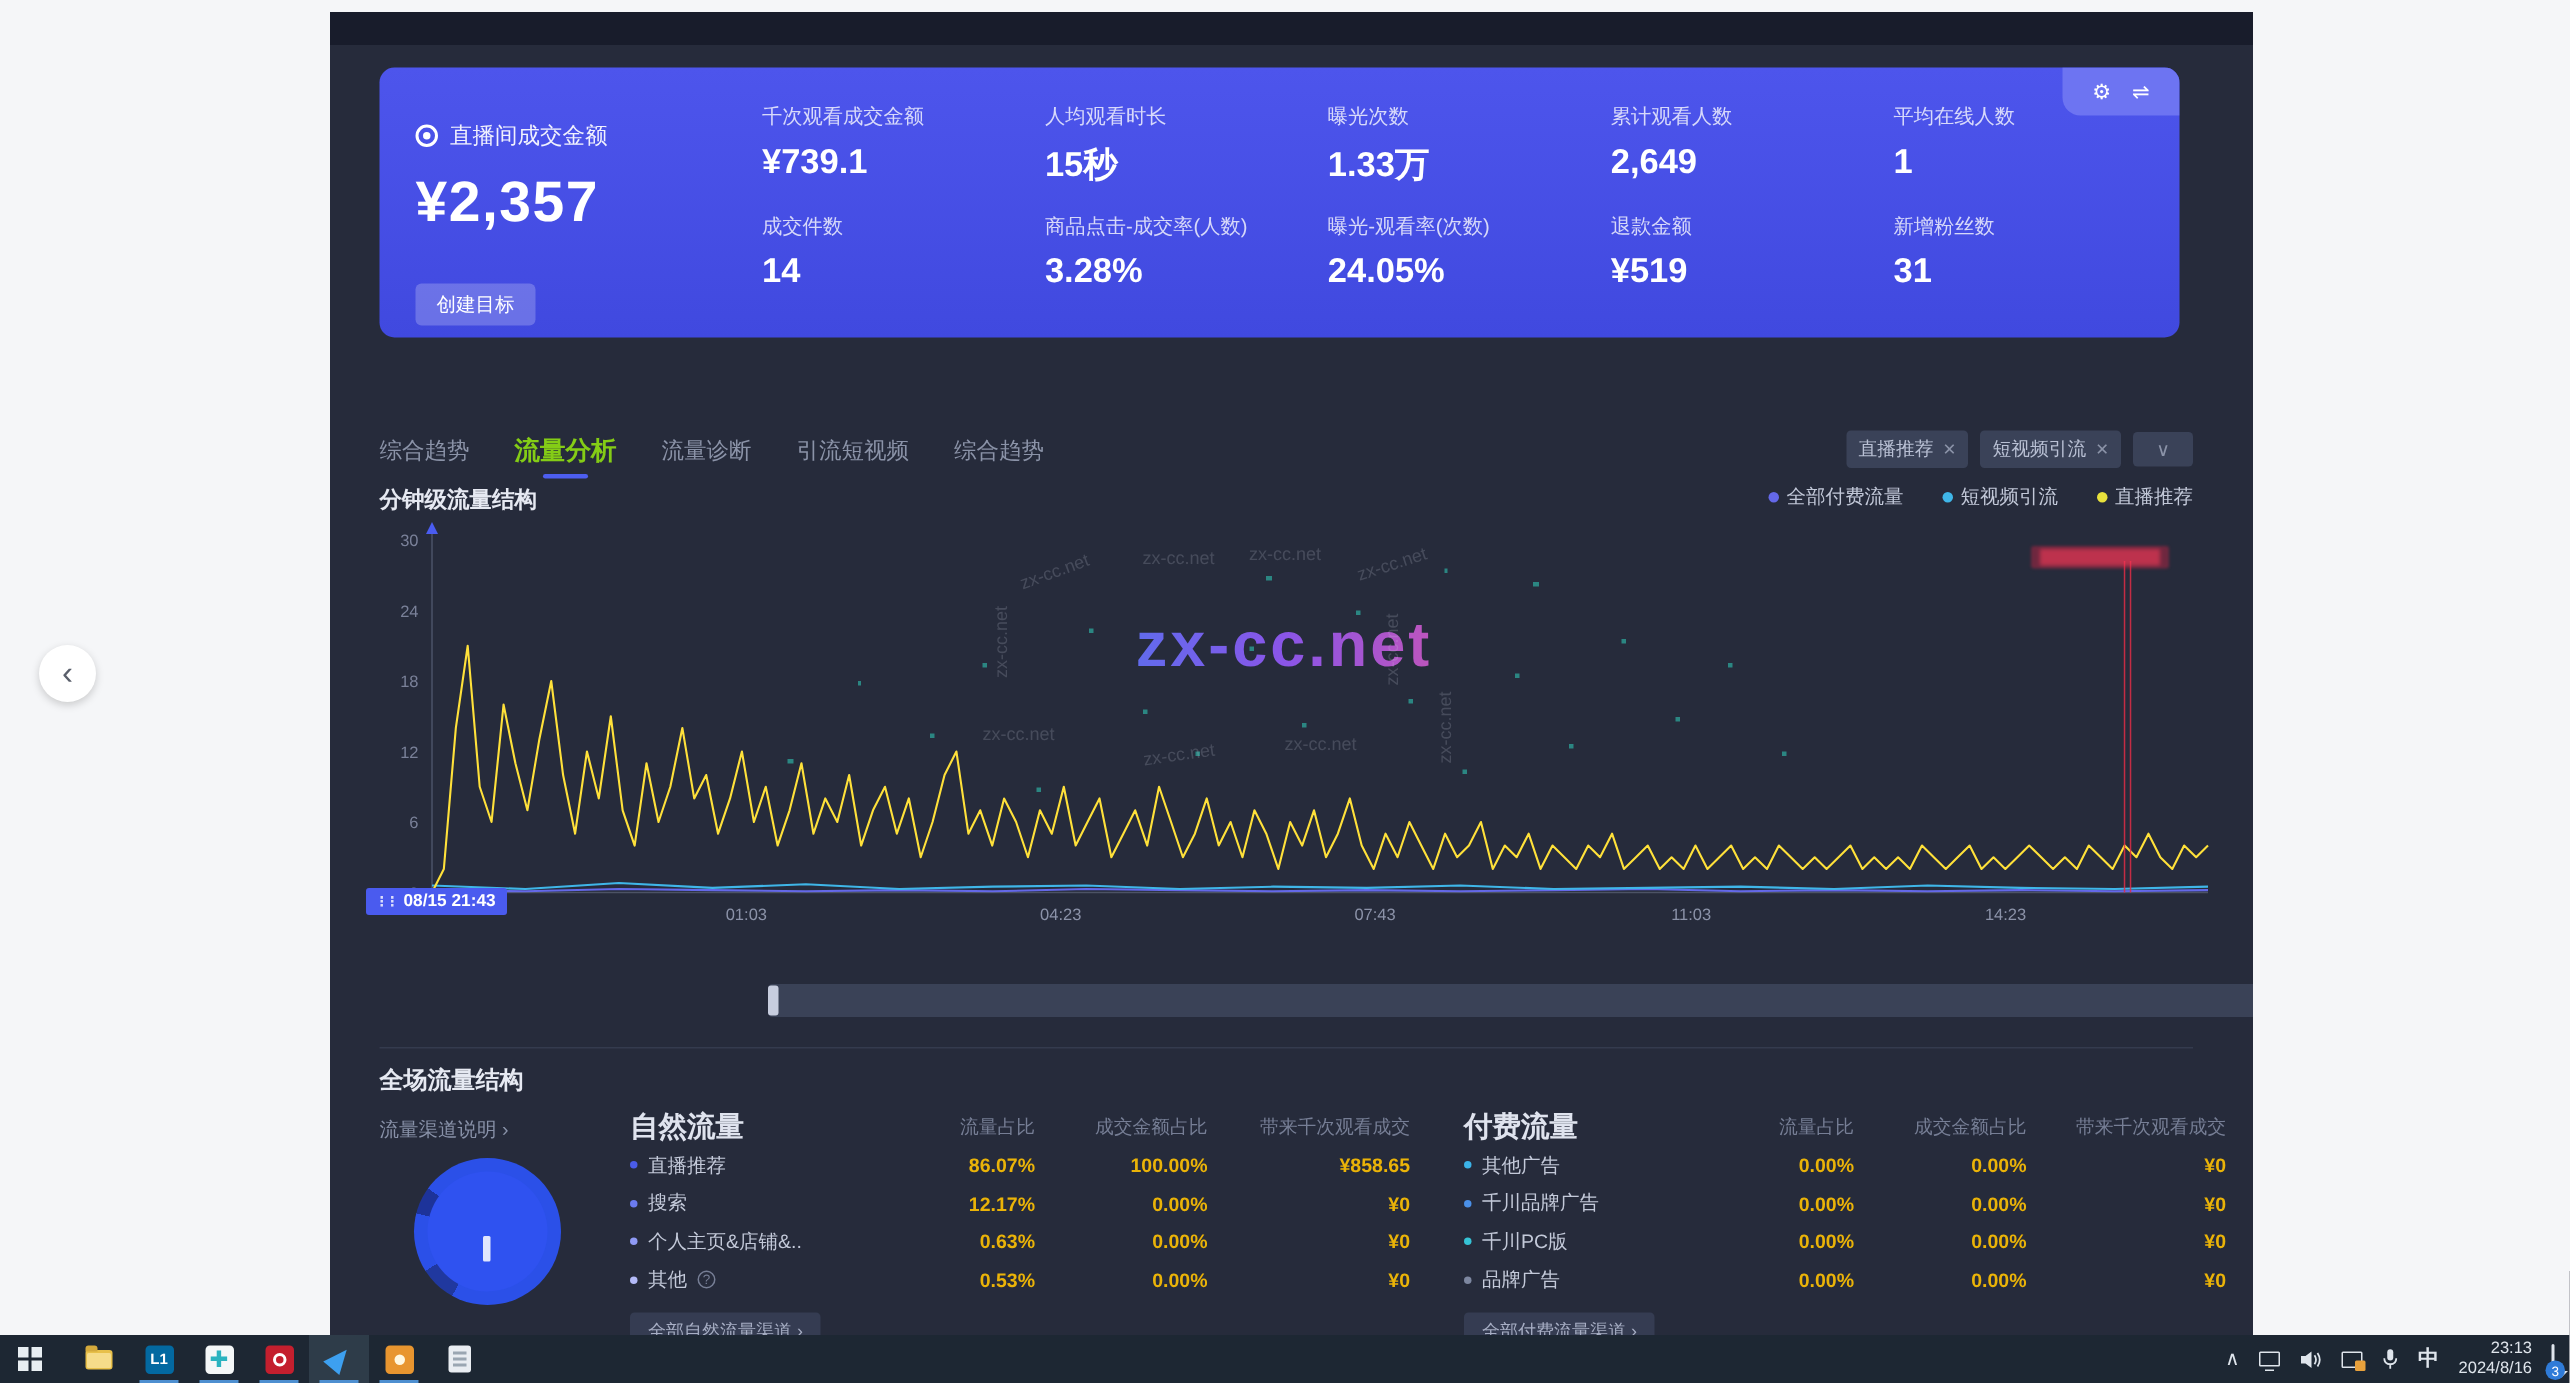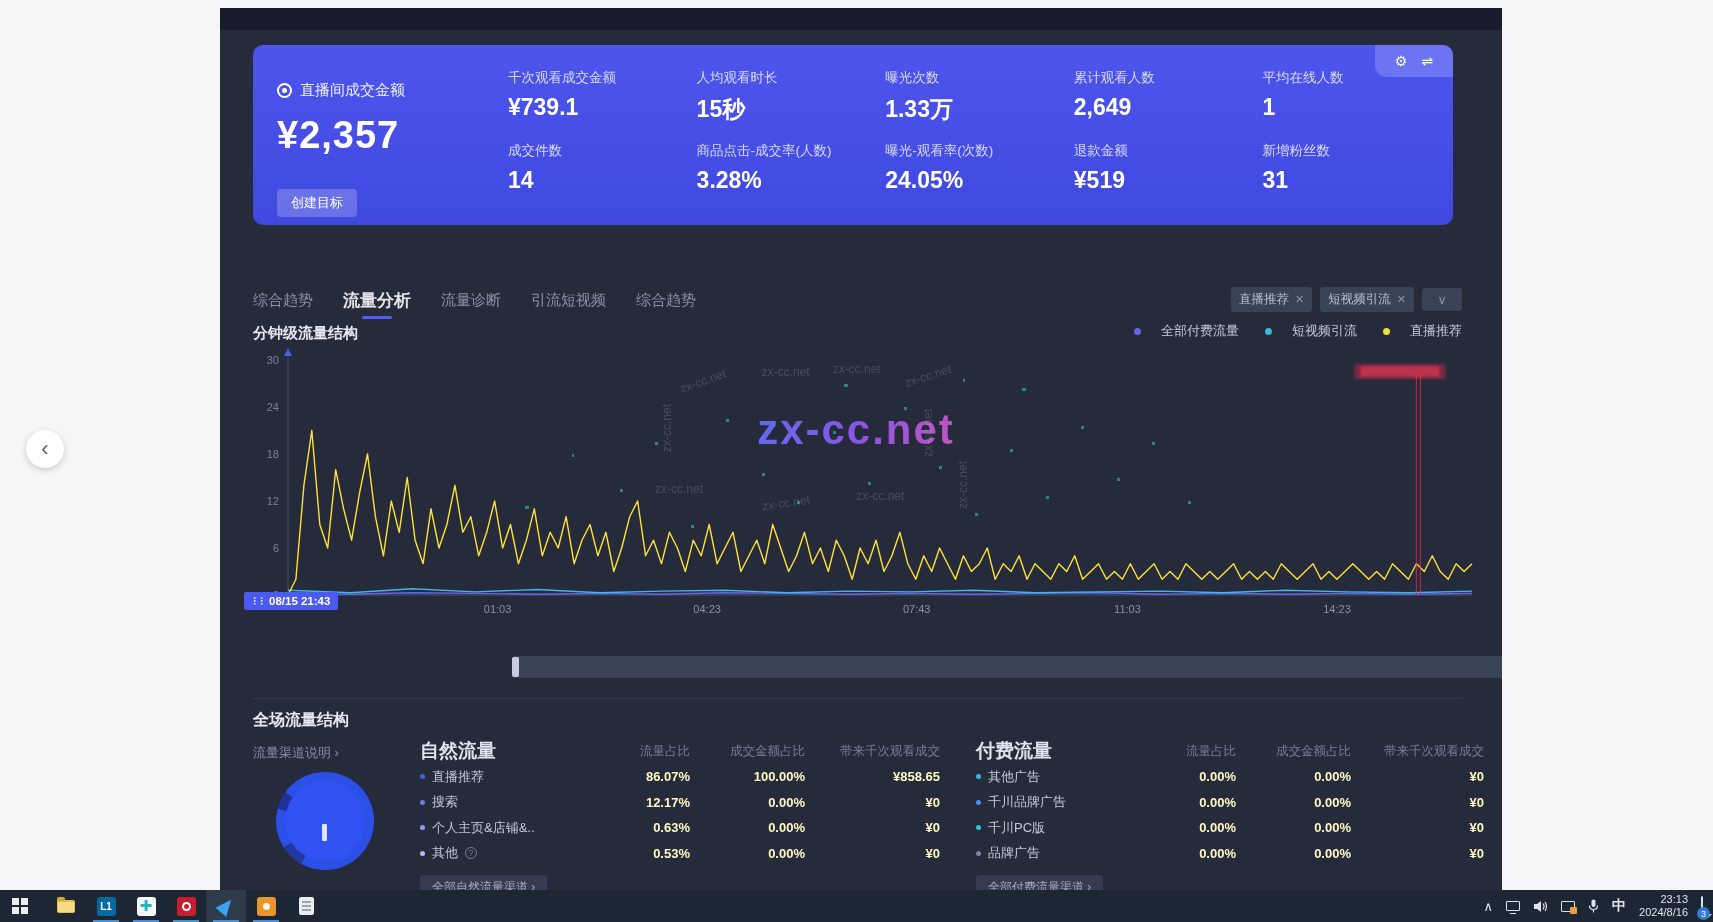--- a/index.html
+++ b/index.html
@@ -32,32 +32,32 @@
   #create-goal-btn { position:absolute; left:0; top:108px; padding:5px 14px; font-size:13px; color:#fff;
     background:rgba(255,255,255,.22); border:none; border-radius:4px; cursor:pointer; }
   #metrics-grid { position:absolute; left:255px; top:20px; right:26px; bottom:14px;
     display:grid; grid-template-columns:repeat(5,1fr); grid-template-rows:1fr 1fr; column-gap:24px; }
   .metric .m-label { font-size:13.5px; color:rgba(255,255,255,.78); margin-top:4px; white-space:nowrap; }
   .metric .m-value { font-size:23px; font-weight:bold; color:#fff; margin-top:7px; }
 
   
   #tabs-row { position:absolute; left:33px; top:272px; right:40px; height:32px; display:flex; align-items:flex-end; }
   .tab { font-size:15px; color:#8b93a8; margin-right:30px; cursor:pointer; position:relative; white-space:nowrap; }
-  .tab.active { color:#e5e5e5; font-weight:bold; font-size:17px; }
+  .tab.active { color:#84cc16; font-weight:bold; font-size:17px; }
   .tab.active::after { content:""; position:absolute; left:28%; right:28%; bottom:-7px; height:3px; background:#4d5ef0; border-radius:2px; }
   #filter-area { margin-left:auto; display:flex; align-items:center; gap:8px; }
   .chip { background:#3a4258; color:#b9c0d4; font-size:12.5px; border-radius:3px; padding:4px 8px;
     display:flex; align-items:center; gap:6px; cursor:pointer; white-space:nowrap; }
   .chip .chip-x { color:#8b93a8; font-size:11px; cursor:pointer; }
   .chip.dd { width:40px; justify-content:center; color:#8b93a8; }
 
   
   #chart-title { position:absolute; left:33px; top:316px; font-size:15px; font-weight:bold; color:#e6e9f2; }
   #legend { position:absolute; right:40px; top:314px; display:flex; gap:26px; }
-  .legend-item { display:flex; align-items:center; gap:20px; font-size:13px; color:#c2c8d8; white-space:nowrap; }
+  .legend-item { display:flex; align-items:center; gap:5px; font-size:13px; color:#c2c8d8; white-space:nowrap; }
   .legend-dot { width:7px; height:7px; border-radius:50%; display:inline-block; }
 
   #chart-wrap { position:absolute; left:26px; top:338px; width:1246px; height:300px; }
   #chart-svg { position:absolute; left:0; top:0; }
   #x-chip { position:absolute; left:-2px; top:246px; background:#4a5bef; color:#fff; font-size:11.5px; font-weight:bold;
     padding:3px 8px 3px 6px; border-radius:2px; display:flex; align-items:center; gap:5px; cursor:pointer; }
   #x-chip .grip { font-size:9px; letter-spacing:-2px; color:rgba(255,255,255,.8); }
 
   .speck { position:absolute; background:rgba(46,166,155,.75); }
   .wm-small { position:absolute; color:rgba(200,206,220,.20); font-size:12px; white-space:nowrap; pointer-events:none; }
@@ -91,21 +91,21 @@
   #natural-table { left:200px; width:520px; }
   #paid-table { left:756px; width:508px; }
   .t-grid { display:grid; grid-template-columns:170px 100px 115px 135px; align-items:center; }
   #paid-table .t-grid { grid-template-columns:160px 100px 115px 133px; }
   .t-head { height:26px; }
   .t-head .h-name { font-size:19px; font-weight:bold; color:#dfe3ee; }
   .t-head .h-col { font-size:12.5px; color:#767e95; text-align:right; }
   .t-row { height:25.5px; }
   .row-name { font-size:13px; color:#c3c9d9; display:flex; align-items:center; gap:7px; white-space:nowrap; overflow:hidden; }
   .row-dot { width:5px; height:5px; border-radius:50%; flex:0 0 auto; }
-  .row-val { font-size:13px; font-weight:bold; color:#fef9c3; text-align:right; }
+  .row-val { font-size:13px; font-weight:bold; color:#eab308; text-align:right; }
   .info-dot { width:12px; height:12px; border-radius:50%; border:1px solid #767e95; color:#767e95;
     font-size:9px; display:inline-flex; align-items:center; justify-content:center; }
   .t-footer { margin-top:9px; display:inline-block; background:#353c52; color:#a7aec4; font-size:12px;
     padding:4px 12px; border-radius:3px; cursor:pointer; }
 
   
   #taskbar { position:absolute; left:0; bottom:0; width:1713px; height:32px; background:#1d2733;
     display:flex; align-items:center; }
   .tb-icon { width:40px; height:32px; display:flex; align-items:center; justify-content:center; position:relative; cursor:pointer; }
   .tb-icon .underline { position:absolute; bottom:0; left:7px; right:7px; height:2px; background:#4e8fd0; }

